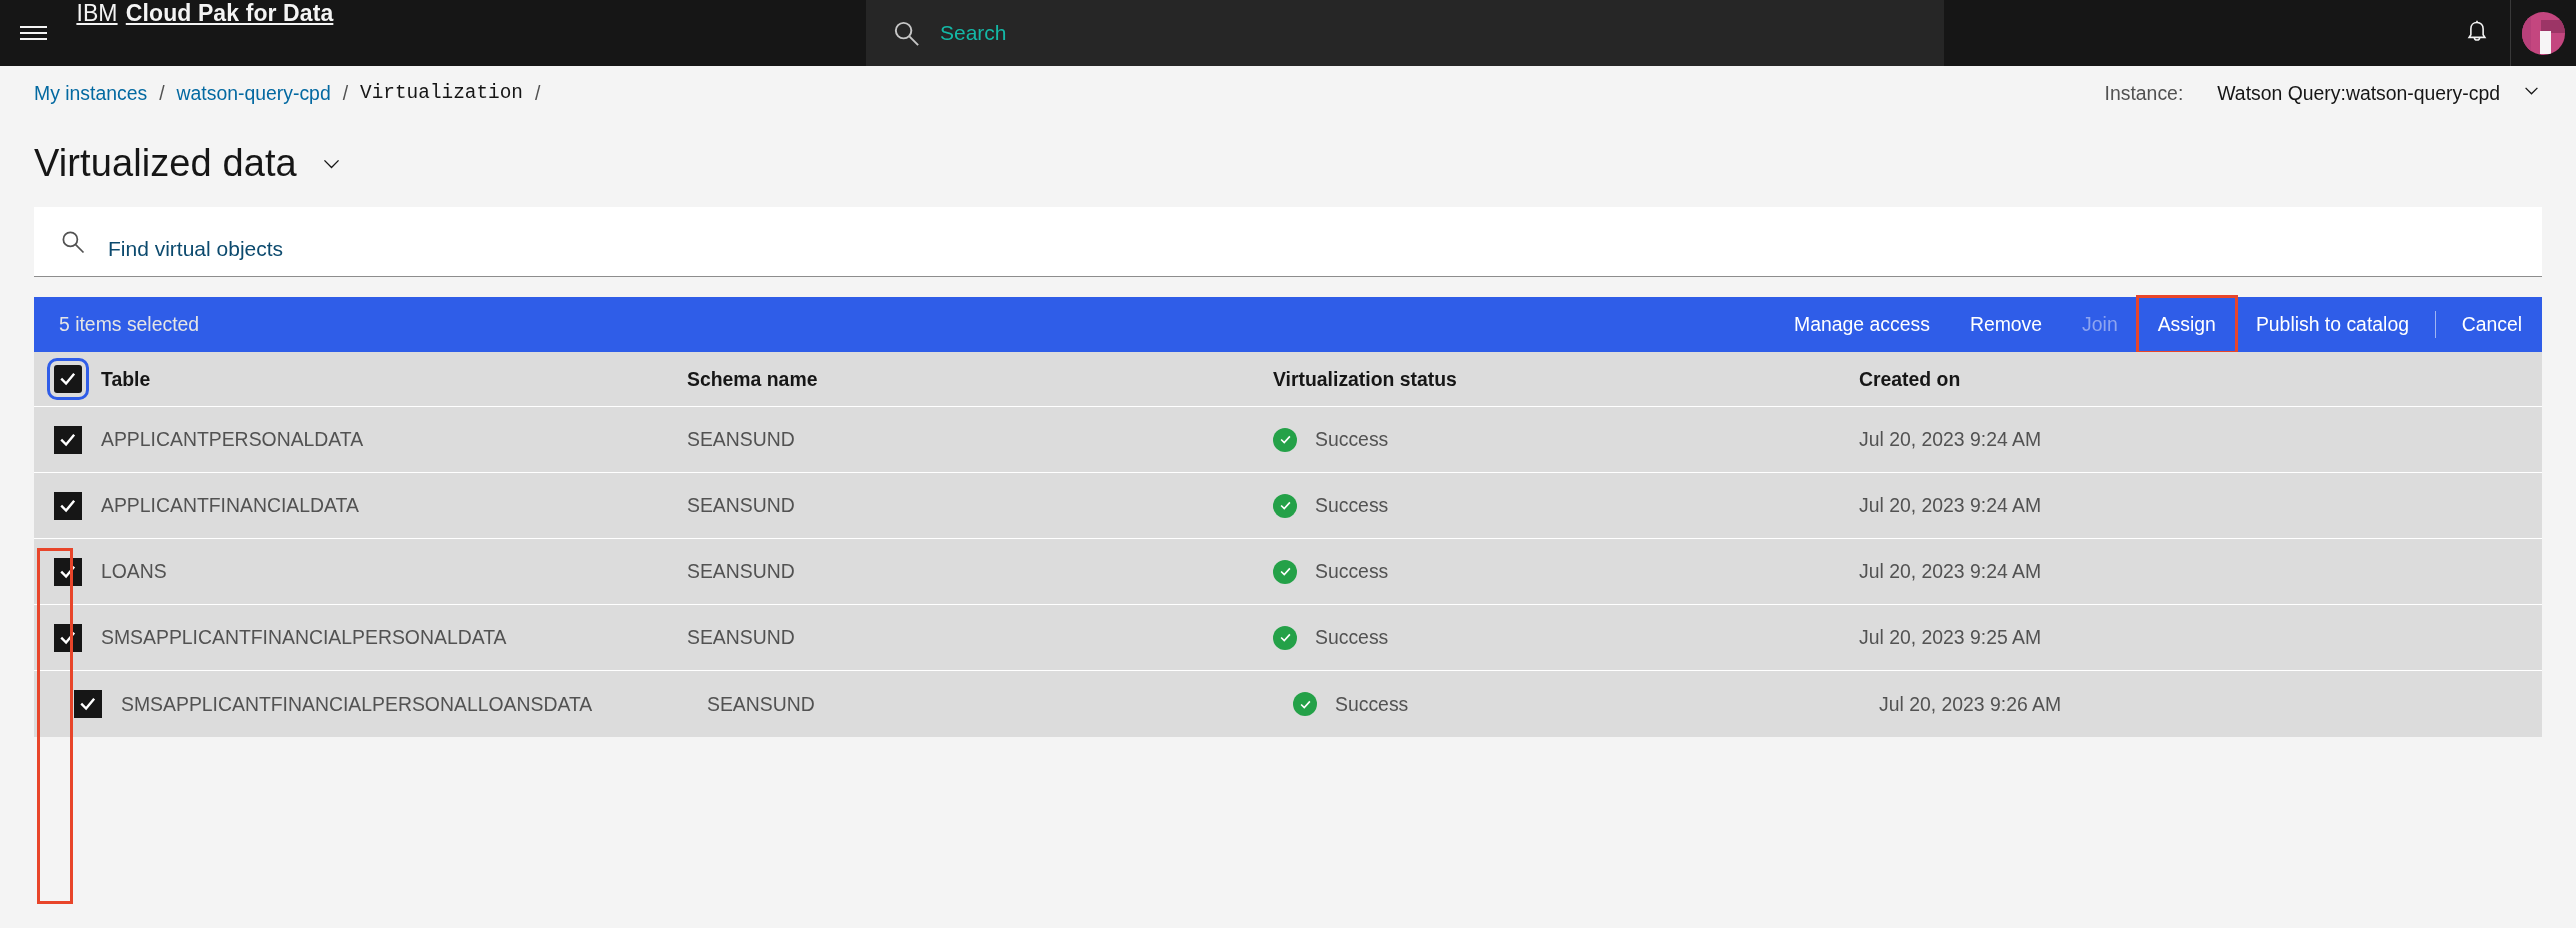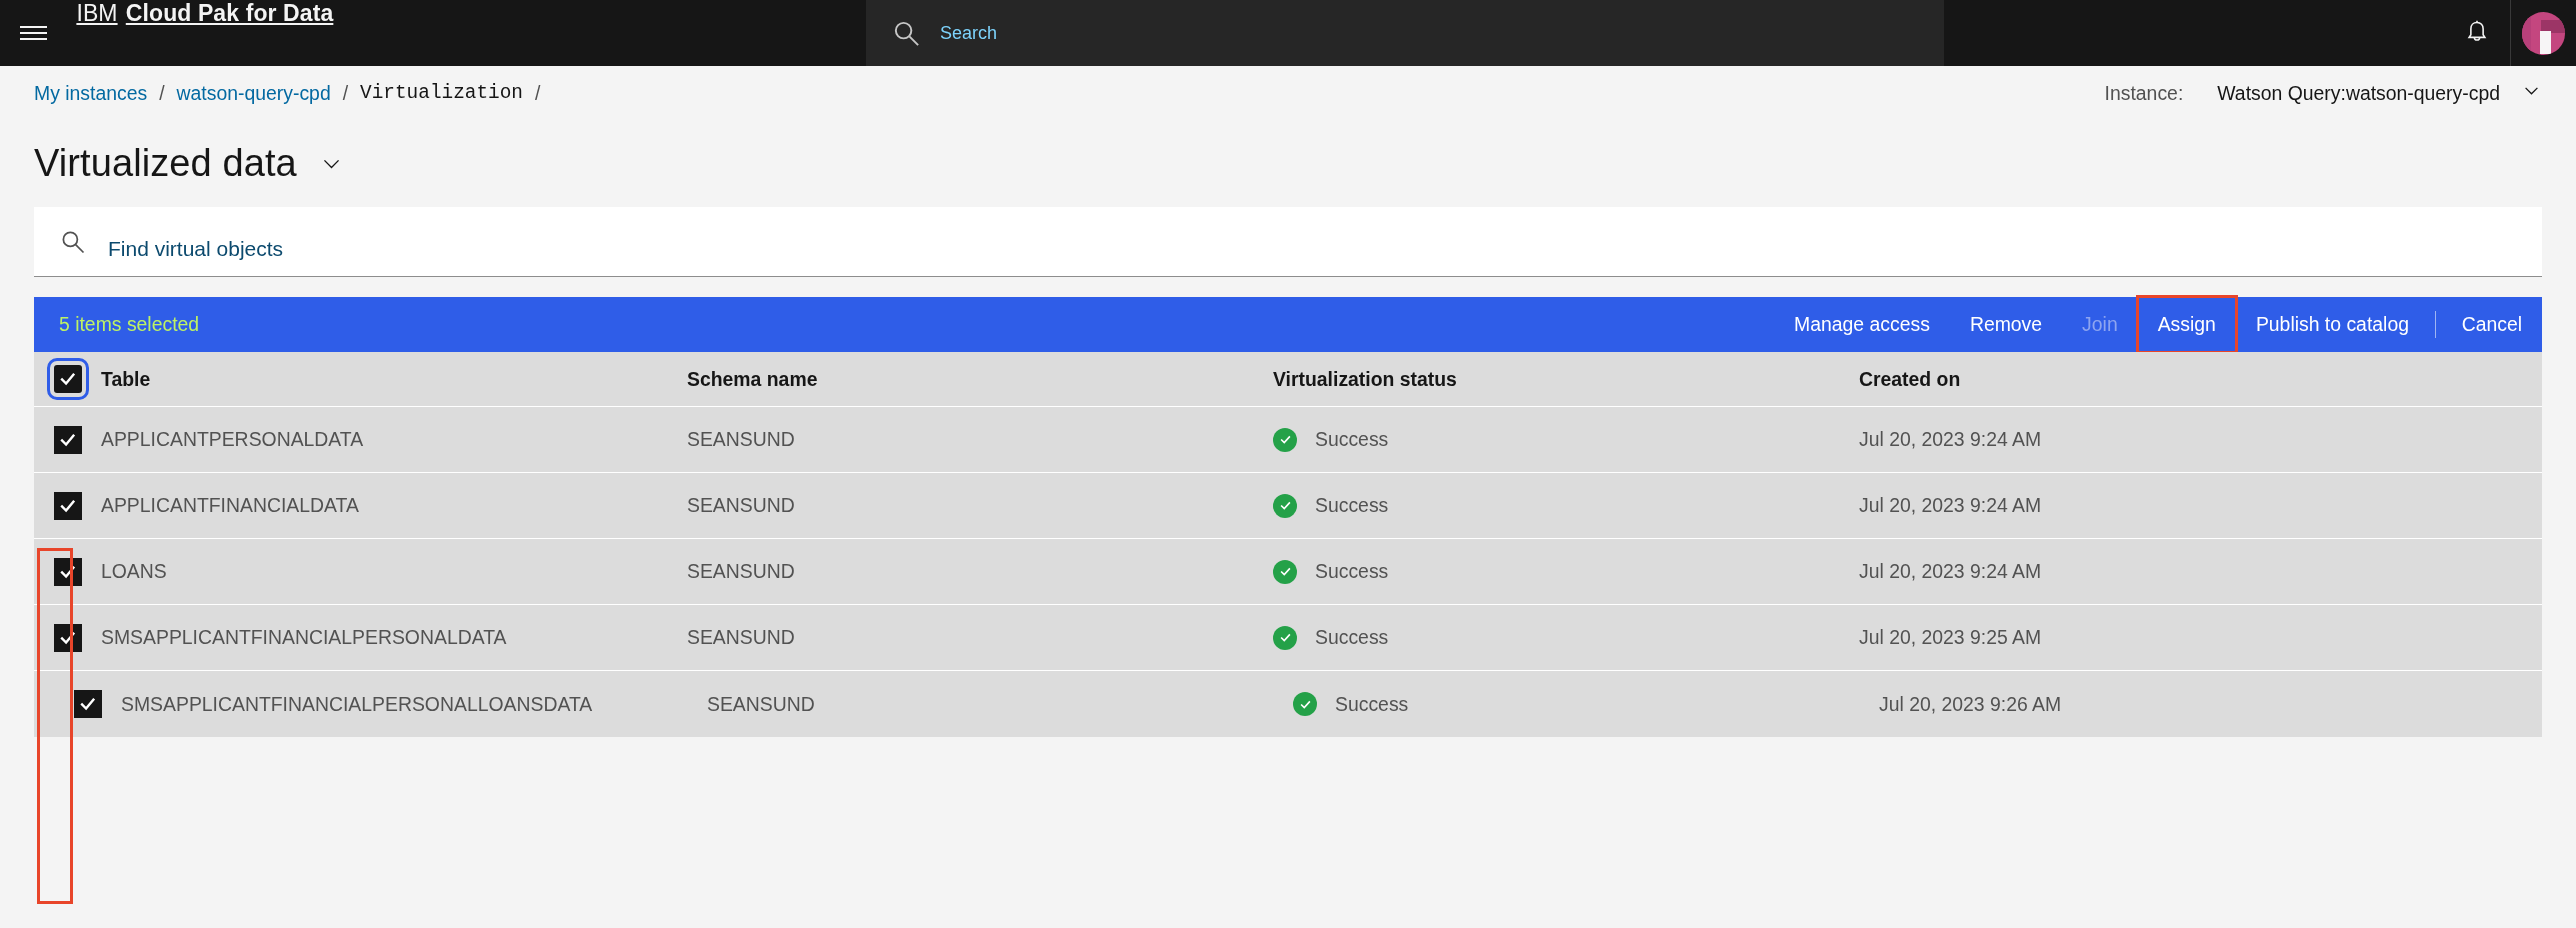--- a/index.html
+++ b/index.html
@@ -43,21 +43,21 @@
     position: absolute;
     left: 866px; top: 0;
     width: 1078px; height: 66px;
     background: #262626;
     display: flex; align-items: center;
     padding-left: 25px;
     cursor: text;
   }
   .header-search .s-icon { width: 31px; height: 31px; flex: 0 0 31px; }
   .header-search .s-text {
-    color: #7dd3fc; font-size: 18px; padding-left: 18px;
+    color: #14b8a6; font-size: 21px; padding-left: 18px;
   }
 
   .header-right {
     position: absolute; right: 0; top: 0;
     height: 66px; display: flex; align-items: center;
   }
   .bell-btn {
     width: 66px; height: 66px;
     display: flex; align-items: center; justify-content: center;
     cursor: pointer;
@@ -123,21 +123,21 @@
   .search-box .s-text { color: #0c4a6e; font-size: 21px; padding-left: 21px; margin-top: 14px; }
 
   .action-bar {
     margin-top: 20px;
     height: 55px;
     background: #2f5de8;
     display: flex; align-items: center;
     position: relative;
   }
   .selected-count {
-    color: #bef264; font-size: 19.4px; padding-left: 25px;
+    color: #e5e5e5; font-size: 19.4px; padding-left: 25px;
   }
   .action-list {
     margin-left: auto;
     display: flex; align-items: center; height: 100%;
   }
   .action-btn {
     color: #ffffff; font-size: 19.4px;
     padding: 0 20px; height: 100%;
     display: flex; align-items: center;
     cursor: pointer; white-space: nowrap;

